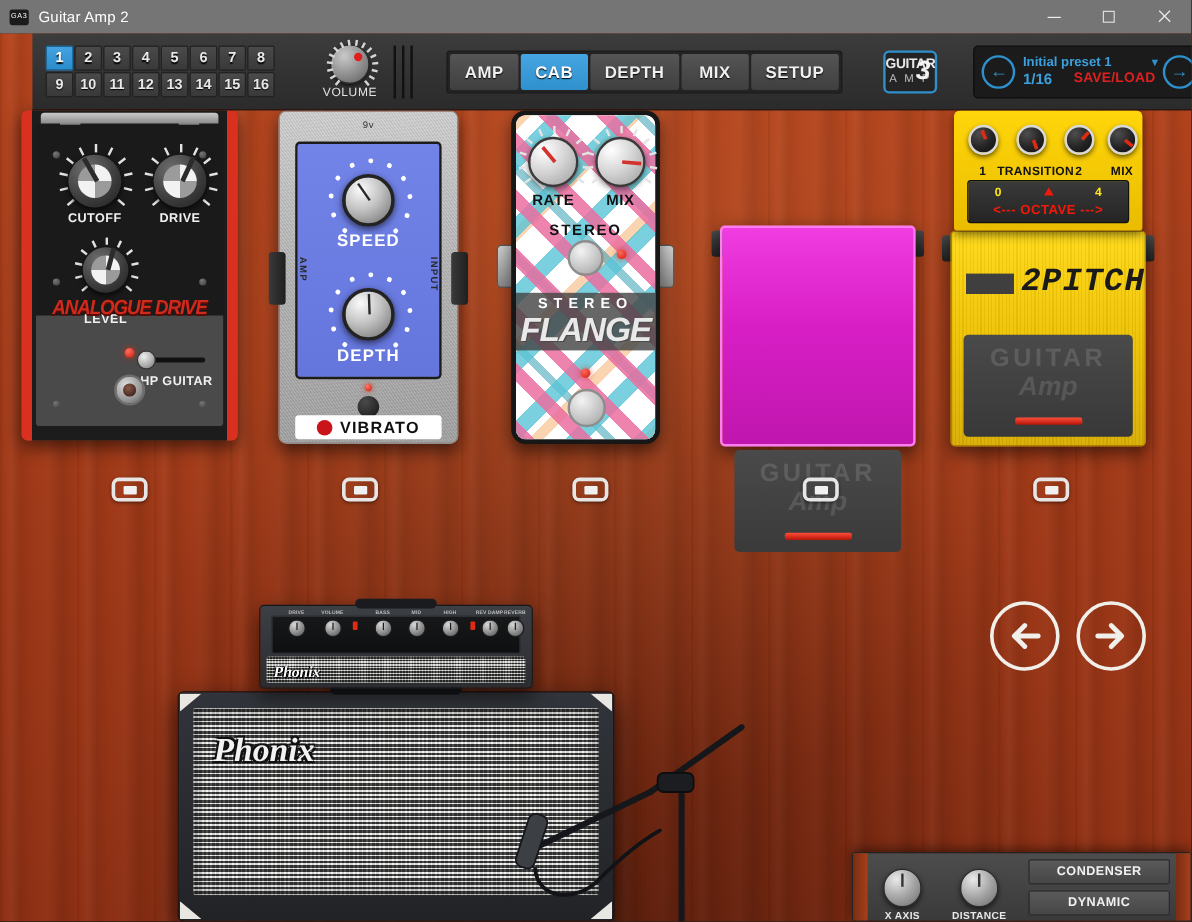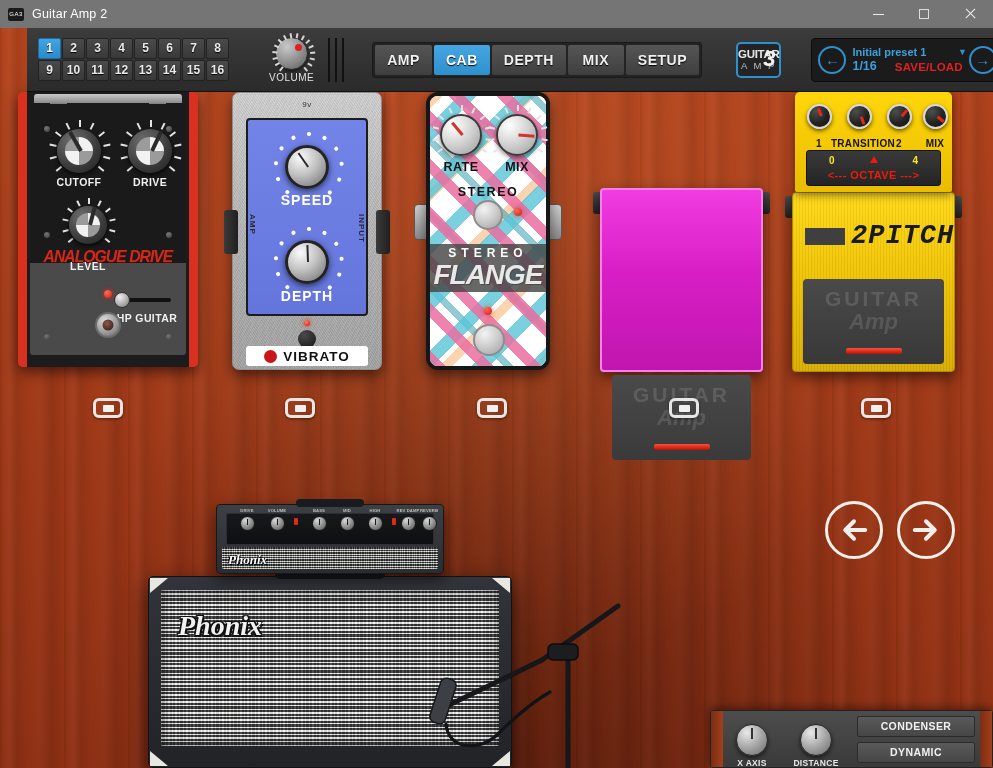--- a/index.html
+++ b/index.html
@@ -113,21 +113,21 @@
     border:1px solid #0c0c0c; border-radius:4px; display:flex; align-items:center; padding:0 6px;
     position:relative;
   }
   .circ-arrow {
     width:28px; height:28px; border-radius:50%; border:2px solid #2e90cd;
     display:flex; align-items:center; justify-content:center; color:#2e90cd; font-size:15px;
     cursor:pointer; flex:0 0 auto;
   }
   .preset-mid { flex:1; display:flex; flex-direction:column; padding:0 6px; position:relative; }
   .preset-name { color:#3ba0dd; font-size:11px; font-weight:bold; line-height:13px; }
-  .preset-row2 { display:flex; align-items:flex-end; gap:18px; }
+  .preset-row2 { display:flex; align-items:flex-start; gap:18px; }
   .preset-num { color:#3ba0dd; font-size:12.5px; font-weight:bold; }
   .preset-save { color:#e02020; font-size:11.5px; font-weight:bold; letter-spacing:.2px; }
   .preset-caret { position:absolute; right:2px; top:1px; color:#2e90cd; font-size:9px; }
 
   
   .pedals { position:absolute; left:0; top:92px; width:993px; height:300px; z-index:4; }
   .pedal { position:absolute; top:0; }
 
   
   .p1 { left:18px; width:180px; height:275px; }

